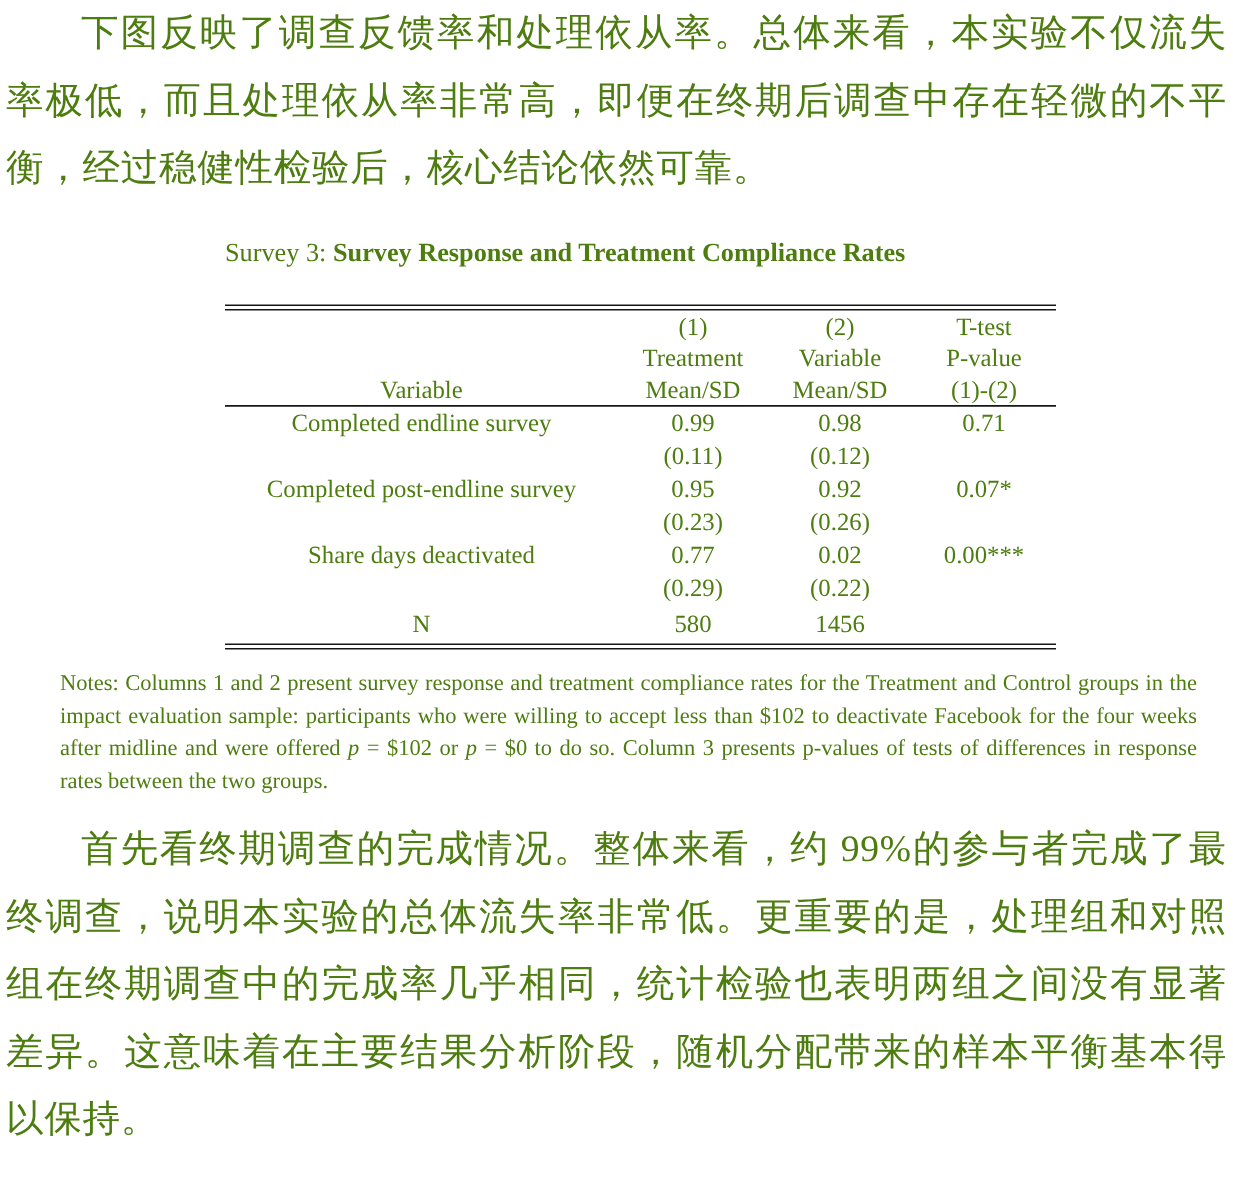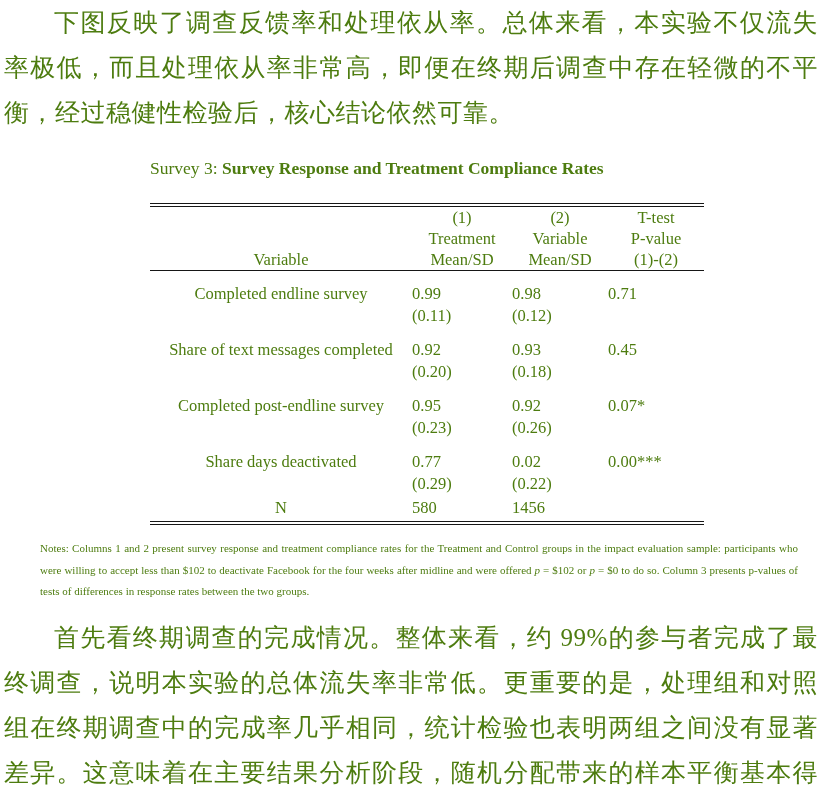--- a/index.html
+++ b/index.html
@@ -42,27 +42,27 @@
   .col-treat { width:100px; }
   .col-ctrl  { width:96px; }
   .col-ttest { width:96px; }
   thead td {
     vertical-align:bottom;
     border-bottom:1px solid #161616;
     padding-top:3px; padding-bottom:3px;
   }
   .hdr-line { line-height:21px; text-align:center; }
   td.var { text-align:center; }
-  tbody td { vertical-align:top; line-height:22px; }
-  tr.data-row td { padding-top:12px; }
+  tbody td { text-align:center; vertical-align:top; line-height:22px; }
+  tr.data-row td { padding-top:0; }
   tr.n-row td { padding-top:2px; padding-bottom:2px; }
   .notes {
     width:758px;
     margin:13px 0 0 36px;
-    font-size:11px;
+    font-size:15px;
     line-height:21.5px;
     text-align:justify;
   }
   .notes i { font-style:italic; }
   .closing { margin-top:12px; }
 </style>
 </head>
 <body>
 
 <div class="page">
@@ -110,32 +110,20 @@
             <div>0.99</div>
             <div>(0.11)</div>
           </td>
           <td>
             <div>0.98</div>
             <div>(0.12)</div>
           </td>
           <td>0.71</td>
         </tr>
         <tr class="data-row">
-          <td class="var">Share of text messages completed</td>
-          <td>
-            <div>0.92</div>
-            <div>(0.20)</div>
-          </td>
-          <td>
-            <div>0.93</div>
-            <div>(0.18)</div>
-          </td>
-          <td>0.45</td>
-        </tr>
-        <tr class="data-row">
           <td class="var">Completed post-endline survey</td>
           <td>
             <div>0.95</div>
             <div>(0.23)</div>
           </td>
           <td>
             <div>0.92</div>
             <div>(0.26)</div>
           </td>
           <td>0.07*</td>

